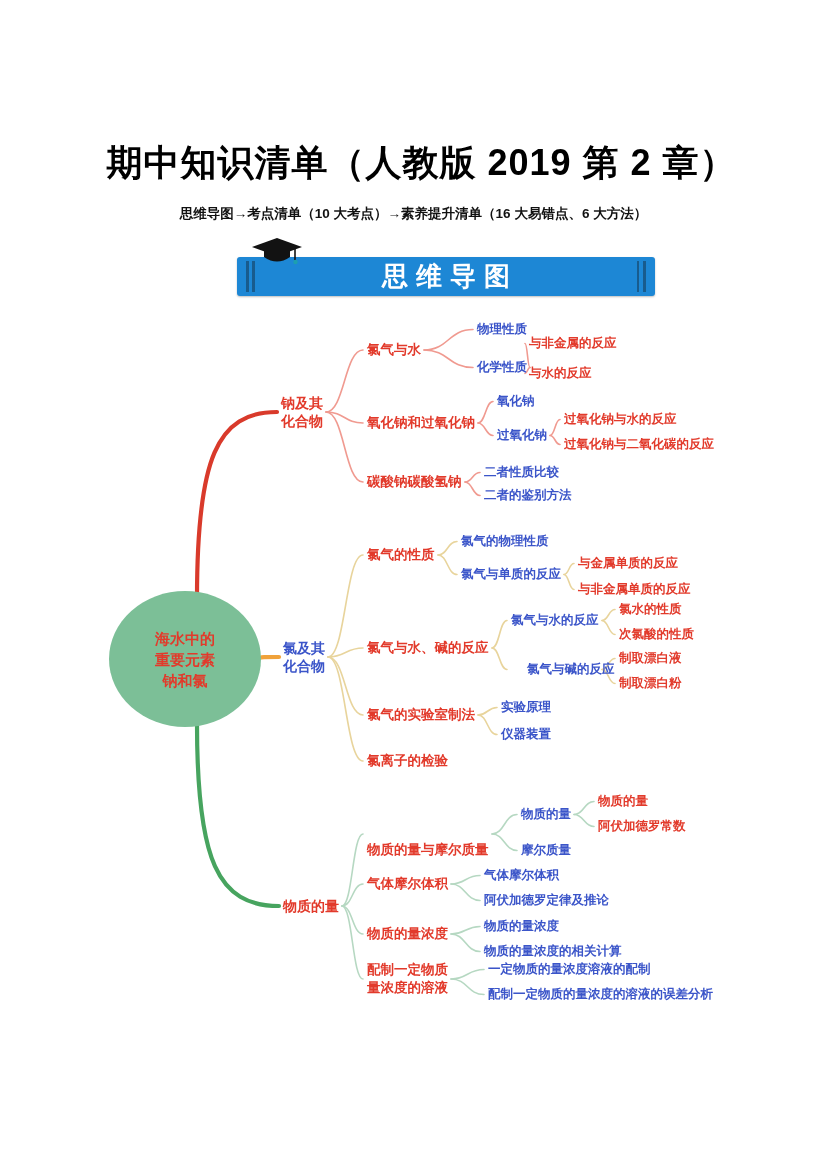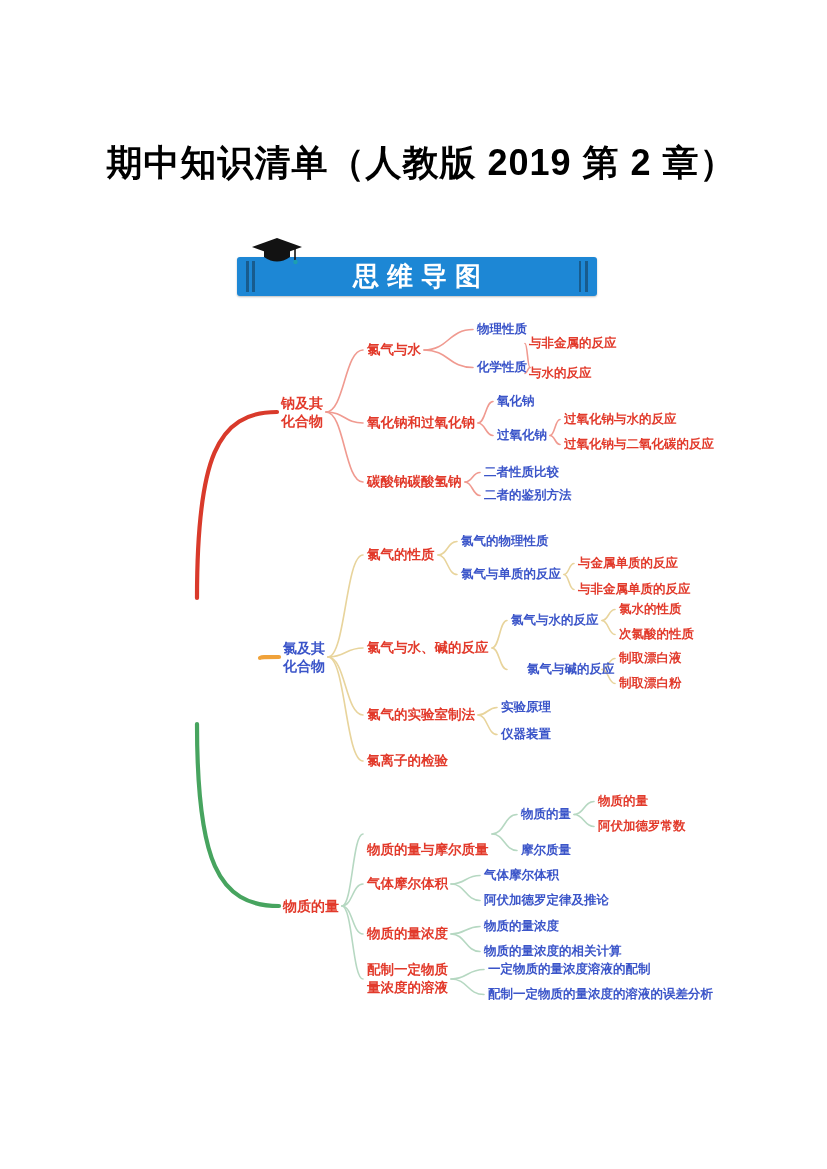--- a/index.html
+++ b/index.html
@@ -15,21 +15,21 @@
     margin:8px;text-align:center;
     font-size:36px;font-weight:700;color:#000;
     letter-spacing:1px;
   }
   .subtitle{
     position:absolute;top:205px;left:0;width:100%;
     text-align:center;
     font-size:13.5px;font-weight:700;color:#111;
   }
   .banner{
-    position:absolute;left:237px;top:257px;width:360px;height:39px;
+    position:absolute;left:237px;top:257px;width:418px;height:39px;
     background:var(--banner-bg);
     border-radius:3px;
     box-shadow:0 1px 2px rgba(0,0,0,.25);
   }
   .banner-label{
     position:absolute;inset:0;
     display:flex;align-items:center;justify-content:center;
     color:#fff;font-size:26px;font-weight:700;
     letter-spacing:8px;text-indent:8px;
   }
@@ -61,20 +61,21 @@
     text-align:center;z-index:2;
   }
 </style>
 </head>
 <body>
 
 <div class="page" style="--red: #e23a2b; --blue: #3b55c9; --root-fill: #7cbf97; --banner-bg: #1d87d5;">
 
   <h1 class="title">期中知识清单（人教版 2019 第 2 章）</h1>
 
+  <div class="subtitle">思维导图→考点清单（10 大考点）→素养提升清单（16 大易错点、6 大方法）</div>
 
   <div class="banner">
     <span class="cap">
       <svg width="52" height="30" viewBox="0 0 52 30">
         <polygon points="26,1 51,10 26,19 1,10" fill="#121212"></polygon>
         <path d="M13,13 v7 q13,9 26,0 v-7 z" fill="#121212"></path>
         <line x1="44" y1="11" x2="44" y2="23" stroke="#121212" stroke-width="1.6"></line>
         <circle cx="44.5" cy="25" r="2.2" fill="#1d9fae"></circle>
       </svg>
     </span>
@@ -125,20 +126,25 @@
         <path d="M342,906 C352.5,906 352.5,884 363,884" stroke="#b6d8c2" stroke-width="1.6" fill="none" stroke-linecap="round"></path>
         <path d="M451,884 C465.5,884 465.5,875.5 480,875.5" stroke="#b6d8c2" stroke-width="1.6" fill="none" stroke-linecap="round"></path>
         <path d="M451,884 C465.5,884 465.5,900.5 480,900.5" stroke="#b6d8c2" stroke-width="1.6" fill="none" stroke-linecap="round"></path>
         <path d="M342,906 C352.5,906 352.5,934 363,934" stroke="#b6d8c2" stroke-width="1.6" fill="none" stroke-linecap="round"></path>
         <path d="M451,934 C465.5,934 465.5,926.5 480,926.5" stroke="#b6d8c2" stroke-width="1.6" fill="none" stroke-linecap="round"></path>
         <path d="M451,934 C465.5,934 465.5,951.5 480,951.5" stroke="#b6d8c2" stroke-width="1.6" fill="none" stroke-linecap="round"></path>
         <path d="M342,906 C352.5,906 352.5,979 363,979" stroke="#b6d8c2" stroke-width="1.6" fill="none" stroke-linecap="round"></path>
         <path d="M451,979 C467.5,979 467.5,969.5 484,969.5" stroke="#b6d8c2" stroke-width="1.6" fill="none" stroke-linecap="round"></path>
         <path d="M451,979 C467.5,979 467.5,994.5 484,994.5" stroke="#b6d8c2" stroke-width="1.6" fill="none" stroke-linecap="round"></path>
       </svg>
+    <div class="root">
+      <div>海水中的</div>
+      <div>重要元素</div>
+      <div>钠和氯</div>
+    </div>
   <div class="node L1 red" style="left: 281px; top: 394px;">
         <div>钠及其</div>
         <div>化合物</div>
       </div>
       <div class="node L2 red" style="left: 367px; top: 341px;">
         <div>氯气与水</div>
       </div>
       <div class="node L3 blue" style="left: 477px; top: 322px;">
         <div>物理性质</div>
       </div>

